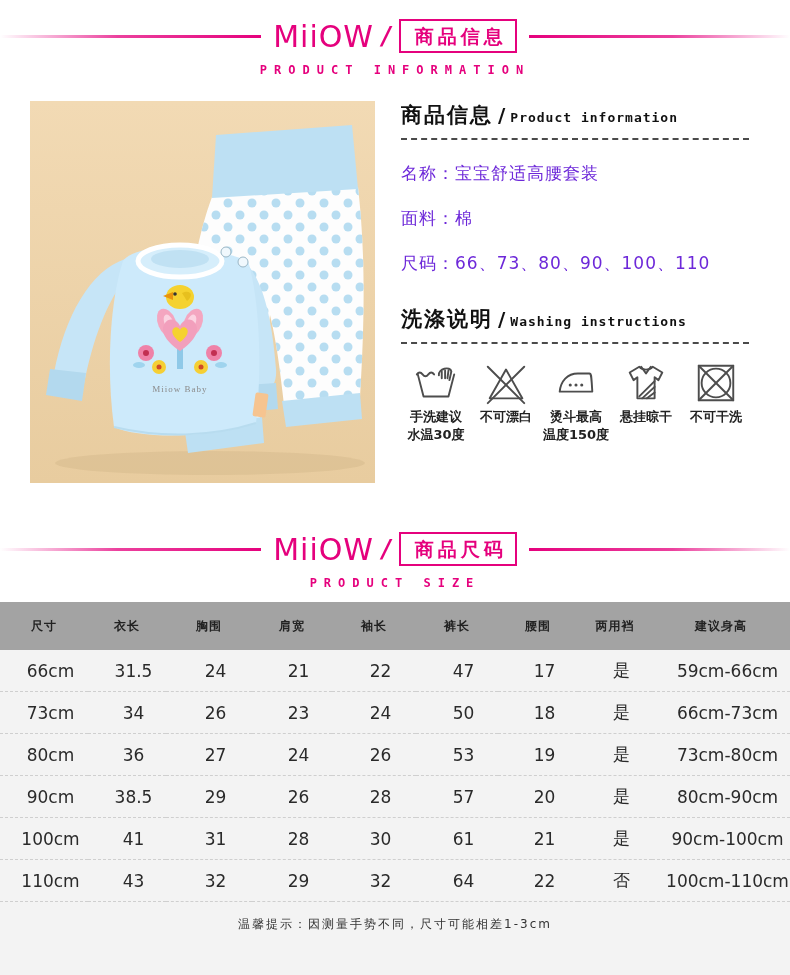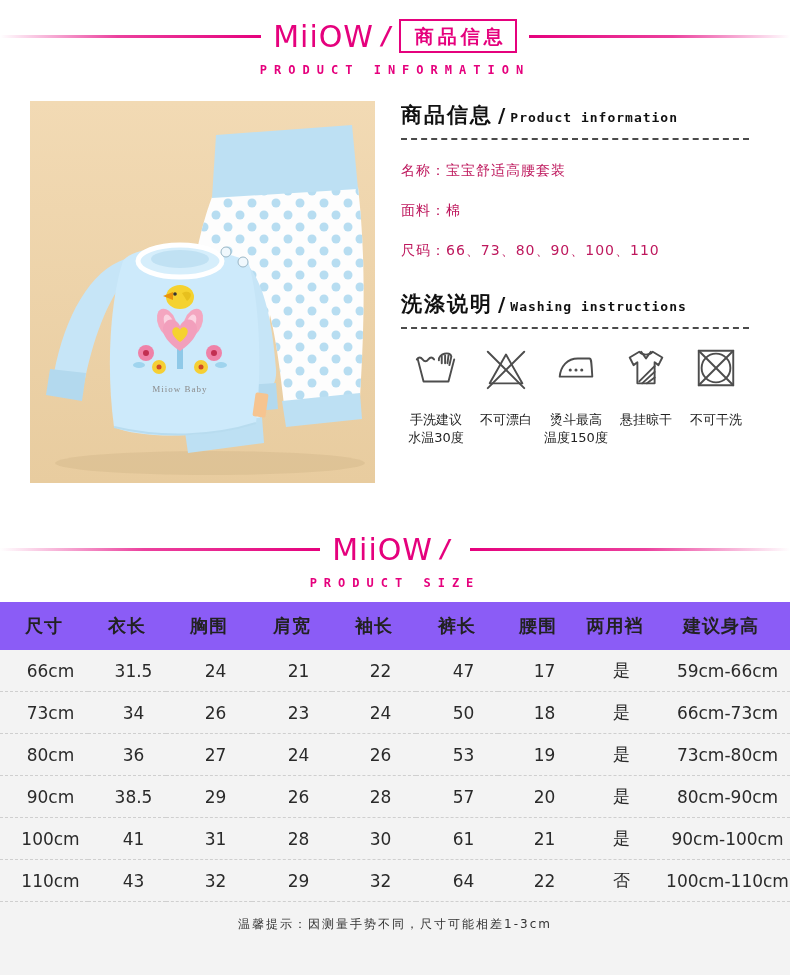--- a/index.html
+++ b/index.html
@@ -24,32 +24,32 @@
   
   .content{display:flex;margin-top:24px;padding-left:30px;}
   .photo{width:345px;height:382px;flex:0 0 auto;font-family:Liberation Serif, serif;}
   .info{margin-left:26px;width:360px;}
   .info-heading{display:flex;align-items:baseline;margin:0;}
   .info-heading .cn{font-size:21px;font-weight:bold;color:#111;letter-spacing:2px;}
   .info-heading .hsl{font-size:20px;font-weight:bold;margin:0 5px;color:#111;}
   .info-heading .en{font-size:13px;font-weight:bold;color:#111;
     font-family:"DejaVu Sans Mono","Liberation Mono",monospace;letter-spacing:1px;}
   .dashed{border-bottom:2px dashed #4a4a4a;margin-top:9px;width:348px;}
-  .field{font-size:14px;color:#be185d;margin-top:22px;letter-spacing:1px;}
+  .field{font-size:17px;color:#6d28d9;margin-top:22px;letter-spacing:1px;}
   .field:first-of-type{margin-top:24px;}
   .wash-heading{margin-top:30px;}
   .wash-row{display:flex;margin-top:16px;}
   .wash-item{width:70px;display:flex;flex-direction:column;align-items:center;}
   .wash-item svg{width:46px;height:46px;stroke:#4d4d4d;stroke-width:2;fill:none;stroke-linecap:round;stroke-linejoin:round;}
-  .wash-label{font-size:13px;color:#222;text-align:center;line-height:1.35;margin-top:20px;}
+  .wash-label{font-size:13px;color:#222;text-align:center;line-height:1.35;margin-top:2px;font-weight:bold;}
   .wash-label span{display:block;}
   
   .size-section{margin-top:12px;background:#f3f3f3;padding-bottom:42px;}
   table{width:790px;border-collapse:collapse;table-layout:fixed;}
-  thead th{background:#8b5cf6;height:46px;font-size:18px;color:#222;font-weight:bold;letter-spacing:1px;}
+  thead th{background:#a3a3a3;height:46px;font-size:12px;color:#222;font-weight:bold;letter-spacing:1px;}
   tbody td{height:39px;text-align:center;font-size:17px;color:#2a2a2a;border-bottom:1px dashed #cfcfcf;padding-left:14px;}
   .note{text-align:center;font-size:12px;color:#333;margin-top:14px;letter-spacing:2px;}
 </style>
 </head>
 <body>
 
 <header class="sec-header hdr1">
   <div class="hdr-row">
     <span class="hline left"></span>
     <span class="logo">MiiOW</span>
@@ -206,20 +206,21 @@
       </div>
     </div>
   </div>
 </section>
 
 <header class="sec-header hdr2">
   <div class="hdr-row">
     <span class="hline left"></span>
     <span class="logo">MiiOW</span>
     <span class="slash">/</span>
+    <span class="hdr-box">商品尺码</span>
     <span class="hline right"></span>
   </div>
   <div class="hdr-sub">PRODUCT SIZE</div>
 </header>
 
 <section class="size-section">
   <table>
     <colgroup>
       <col style="width:88px">
         <col style="width:78px">

